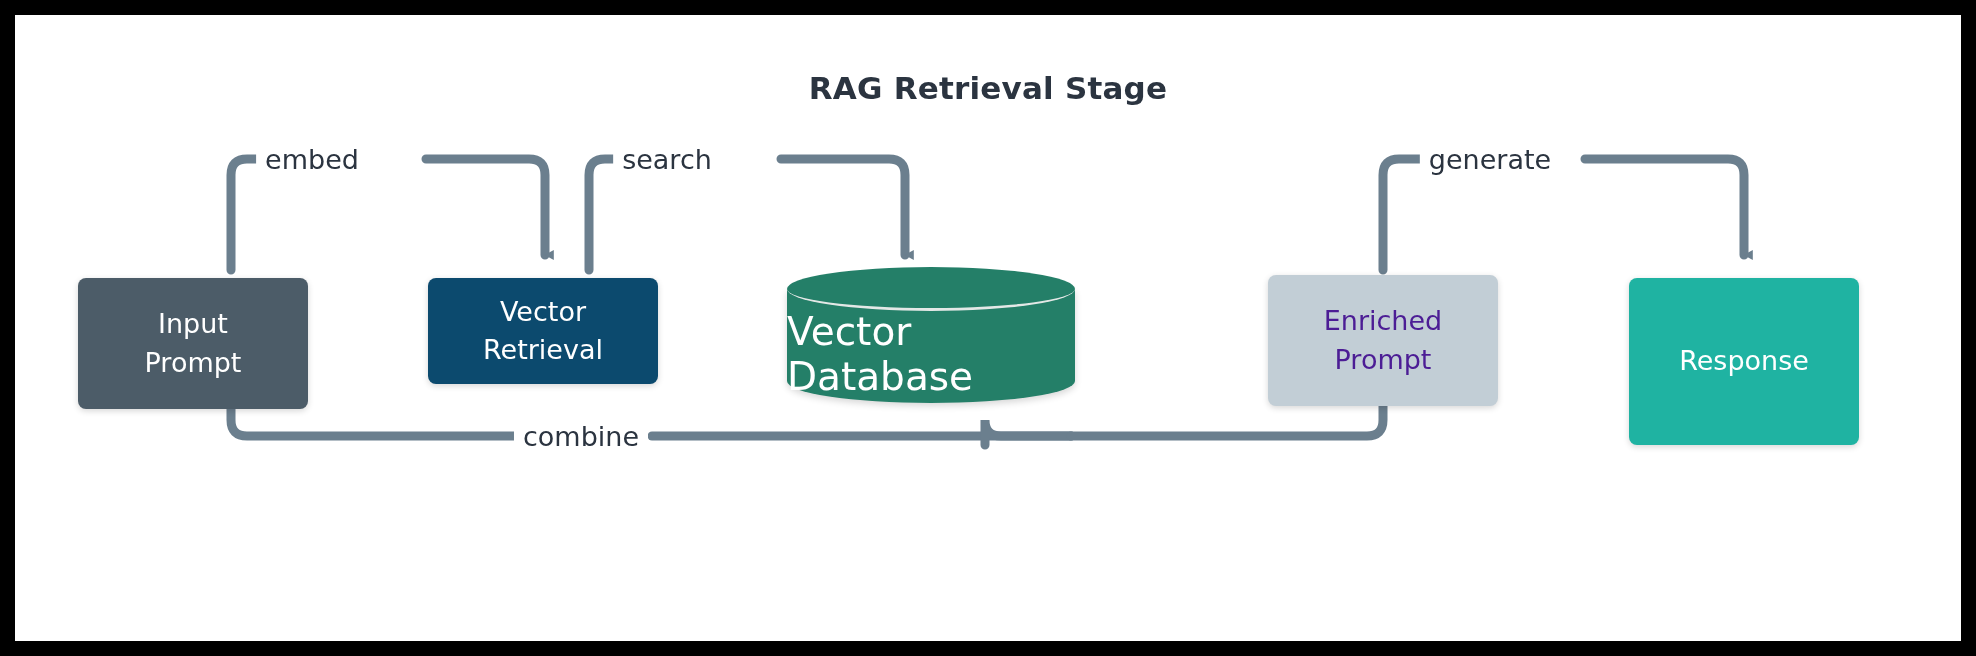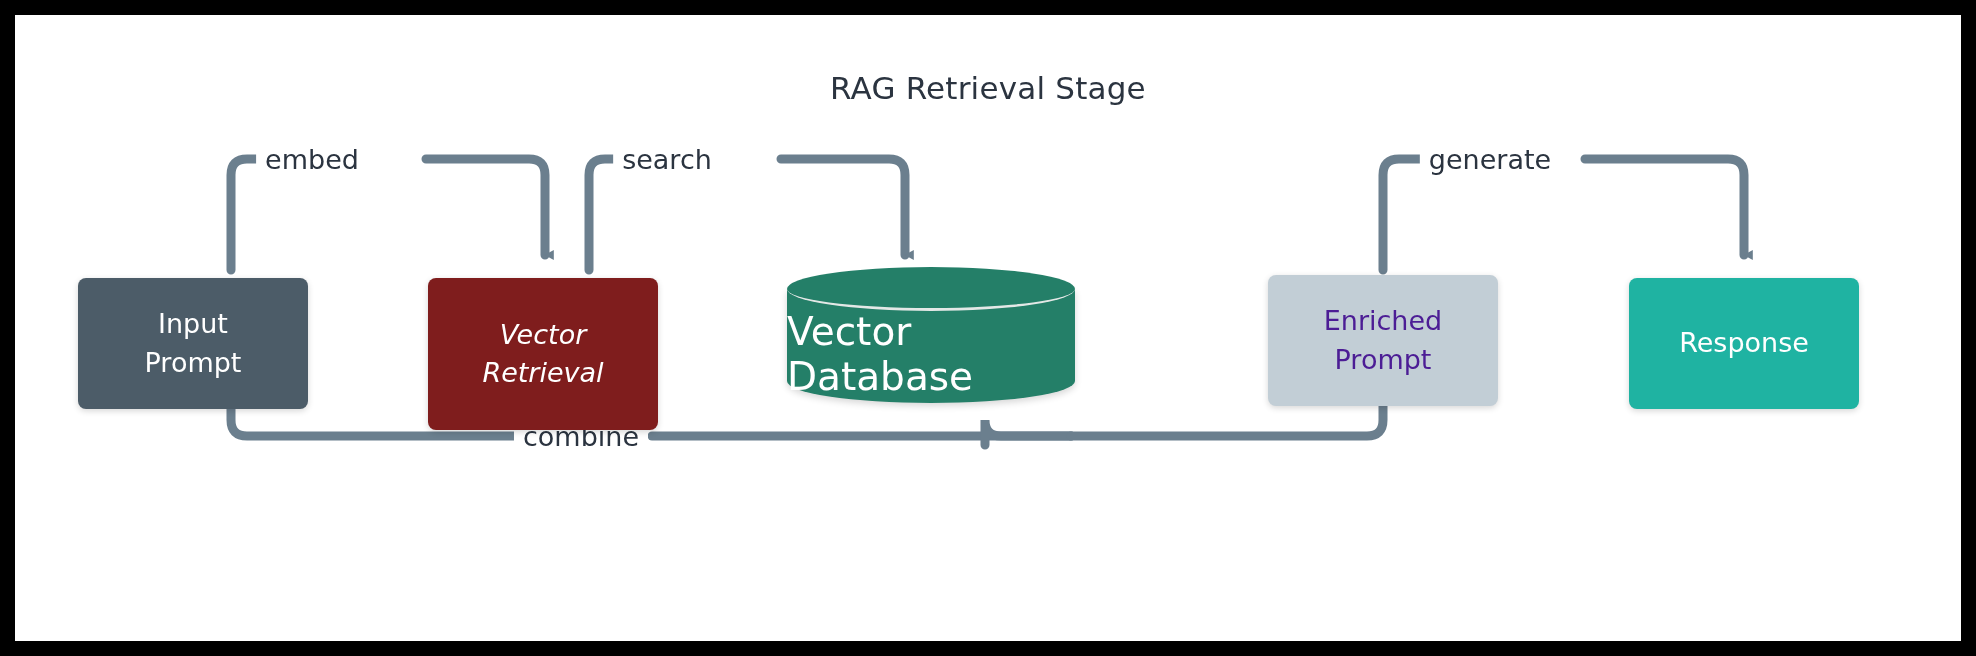--- a/index.html
+++ b/index.html
@@ -30,21 +30,21 @@
     background: #ffffff;
     overflow: hidden;
   }
   #diagram-title {
     position: absolute;
     left: 0;
     top: 55px;
     width: 1946px;
     text-align: center;
     font-size: 31px;
-    font-weight: normal;
+    font-weight: bold;
     color: #2b3440;
     letter-spacing: 0.2px;
   }
   .node {
     position: absolute;
     box-sizing: border-box;
     border-radius: 8px;
     display: flex;
     flex-direction: column;
     align-items: center;
@@ -153,35 +153,35 @@
     <div class="edge-label" style="left:297px; top:144px;">embed</div>
     <div class="edge-label" style="left:652px; top:144px;">search</div>
     <div class="edge-label" style="left:1475px; top:144px;">generate</div>
     <div class="edge-label" style="left:566px; top:421px;">combine</div>
 
     <div class="node" id="node-input-prompt" style="left:55px; top:263px; width:230px; height:131px; background:#4c5c68; color:#ffffff;margin-left:8px;">
       <span class="line1">Input</span>
       <span class="line2">Prompt</span>
     </div>
 
-    <div class="node" id="node-vector-embedding" style="left:413px; top:263px; width:230px; height:152px; background:#7f1d1d; color:#ffffff;font-style:italic;">
+    <div class="node" id="node-vector-embedding" style="left:413px; top:263px; width:230px; height:106px; background:#0c4a6e; color:#ffffff;">
       <span class="line1">Vector</span>
       <span class="line2">Retrieval</span>
     </div>
 
     <div id="node-vector-database" style="left:772px; top:252px; width:288px; height:158px;">
       <div class="cyl-body"></div>
       <div class="cyl-top"></div>
       <div class="cyl-label">Vector Database</div>
     </div>
 
     <div class="node" id="node-enriched-prompt" style="left:1253px; top:260px; width:230px; height:131px; background:#c2ced6; color:#4c1d95;">
       <span class="line1">Enriched</span>
       <span class="line2">Prompt</span>
     </div>
 
-    <div class="node" id="node-response" style="left:1614px; top:263px; width:230px; height:131px; background:#1fb3a2; color:#ffffff;">
+    <div class="node" id="node-response" style="left:1614px; top:263px; width:230px; height:167px; background:#1fb3a2; color:#ffffff;">
       <span class="line1">Response</span>
 
     </div>
 
   </div>
 </div>
 
 </body></html>

